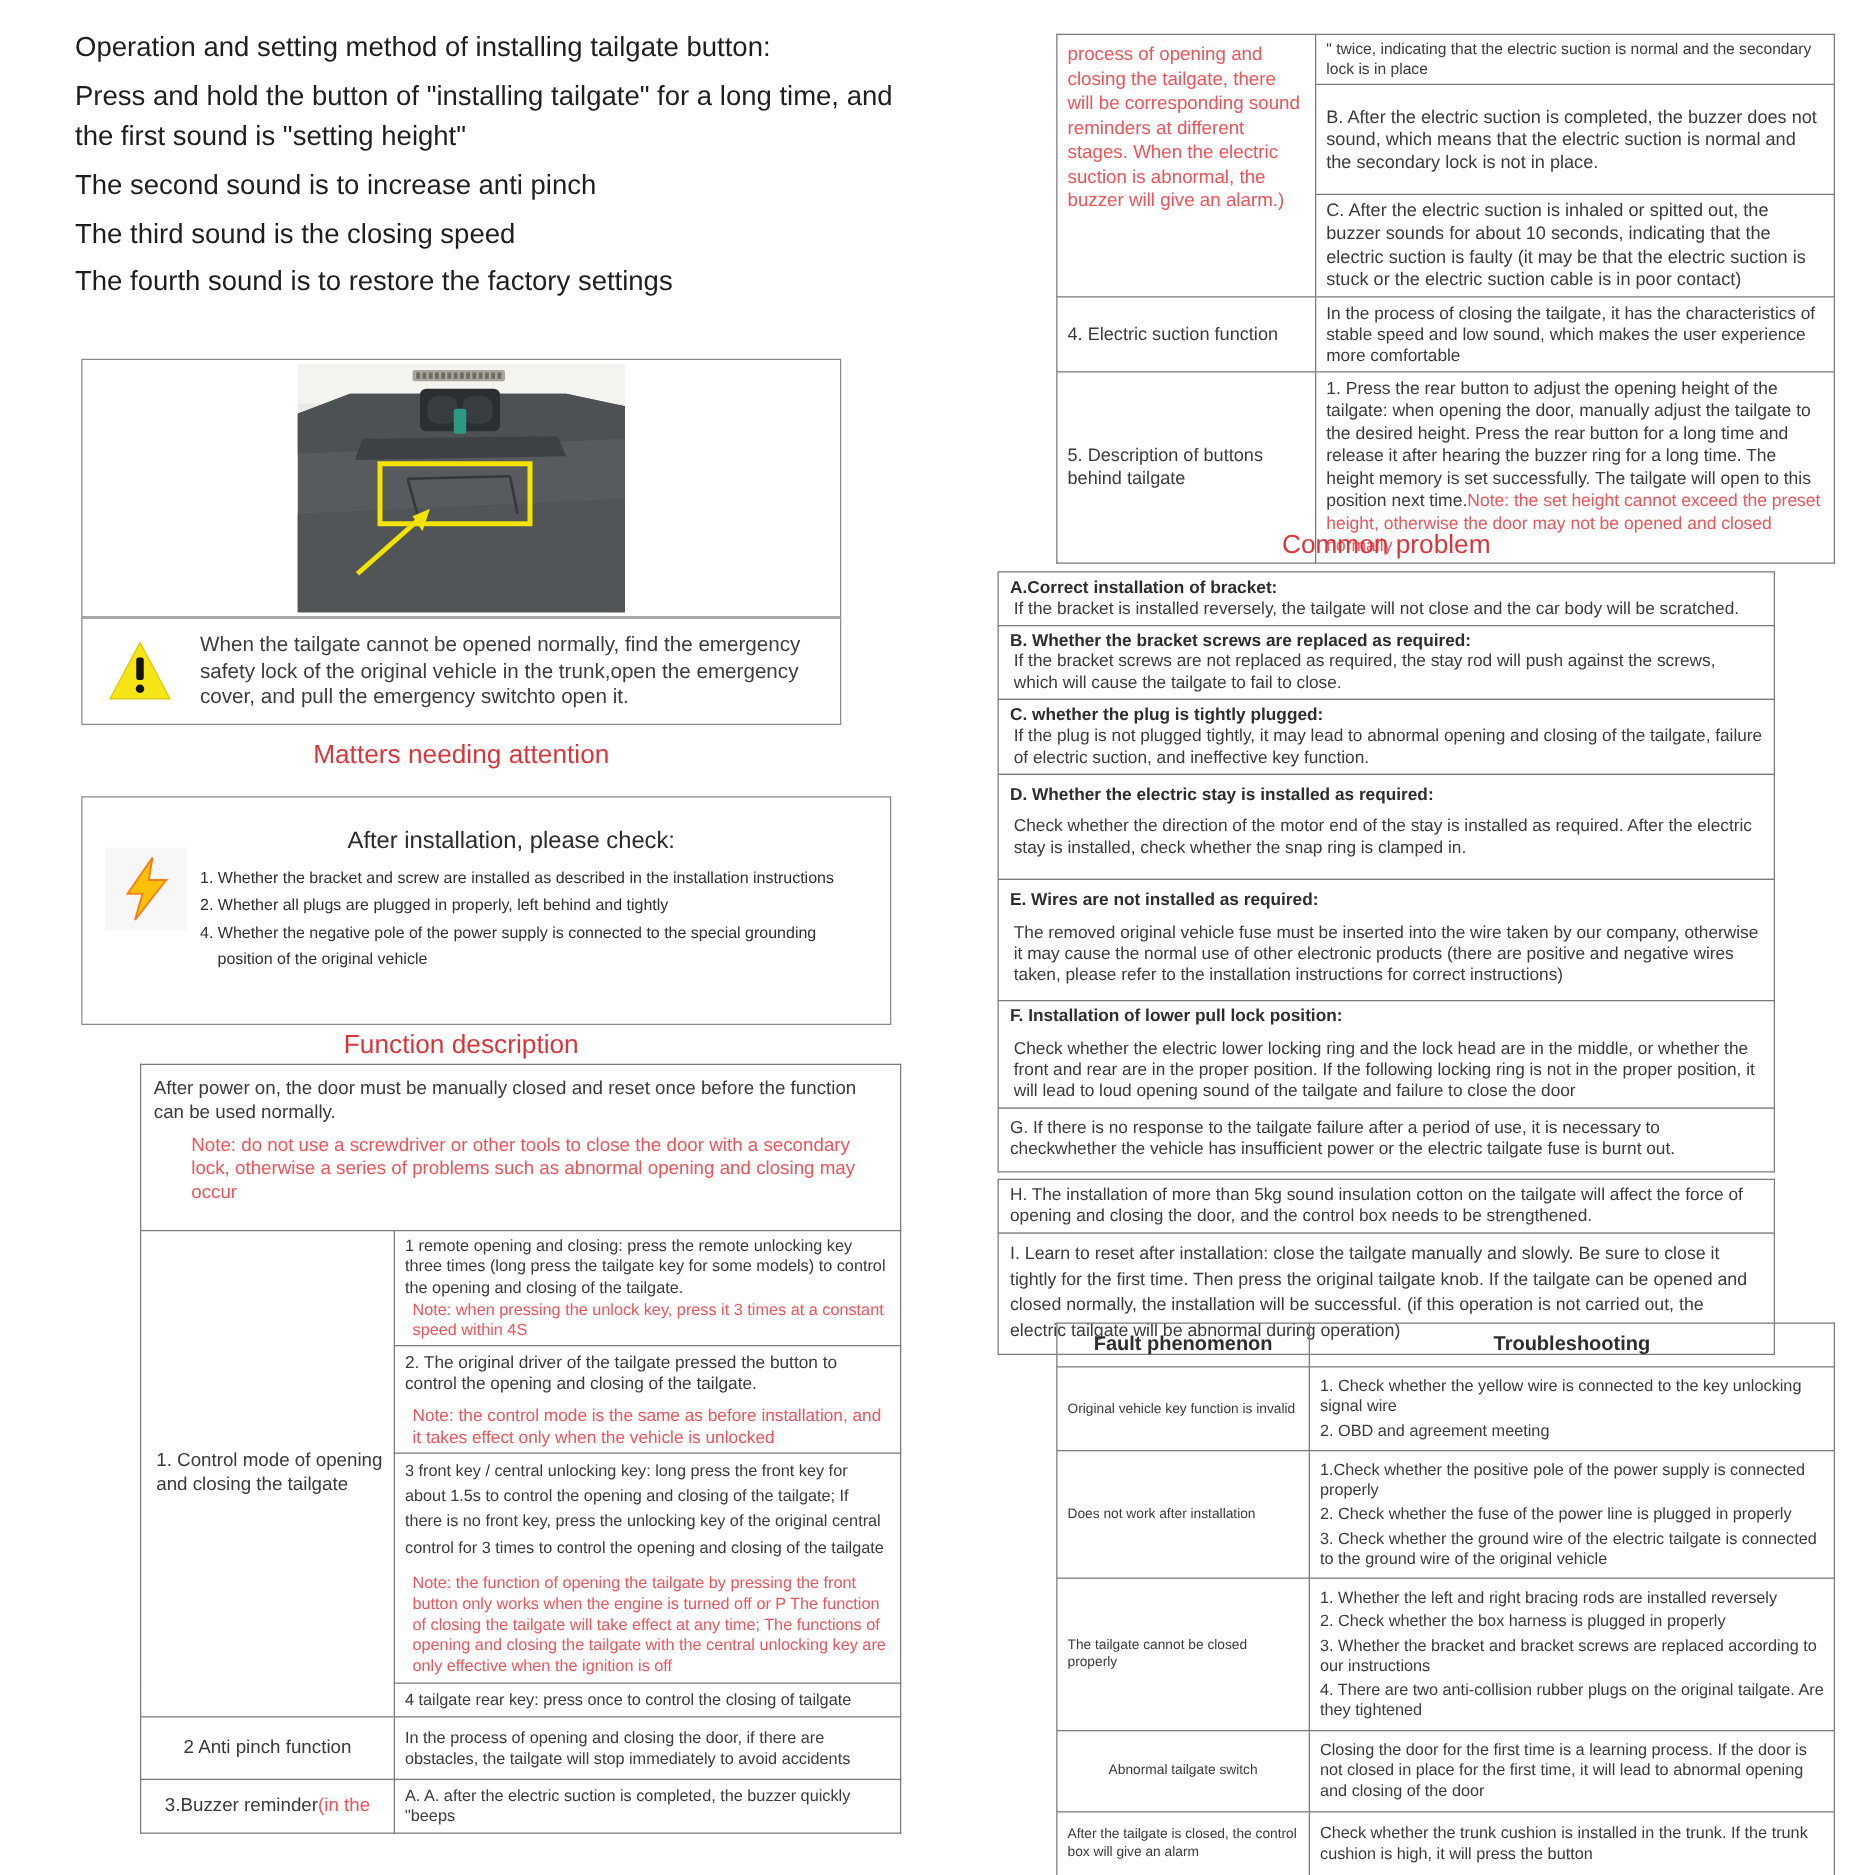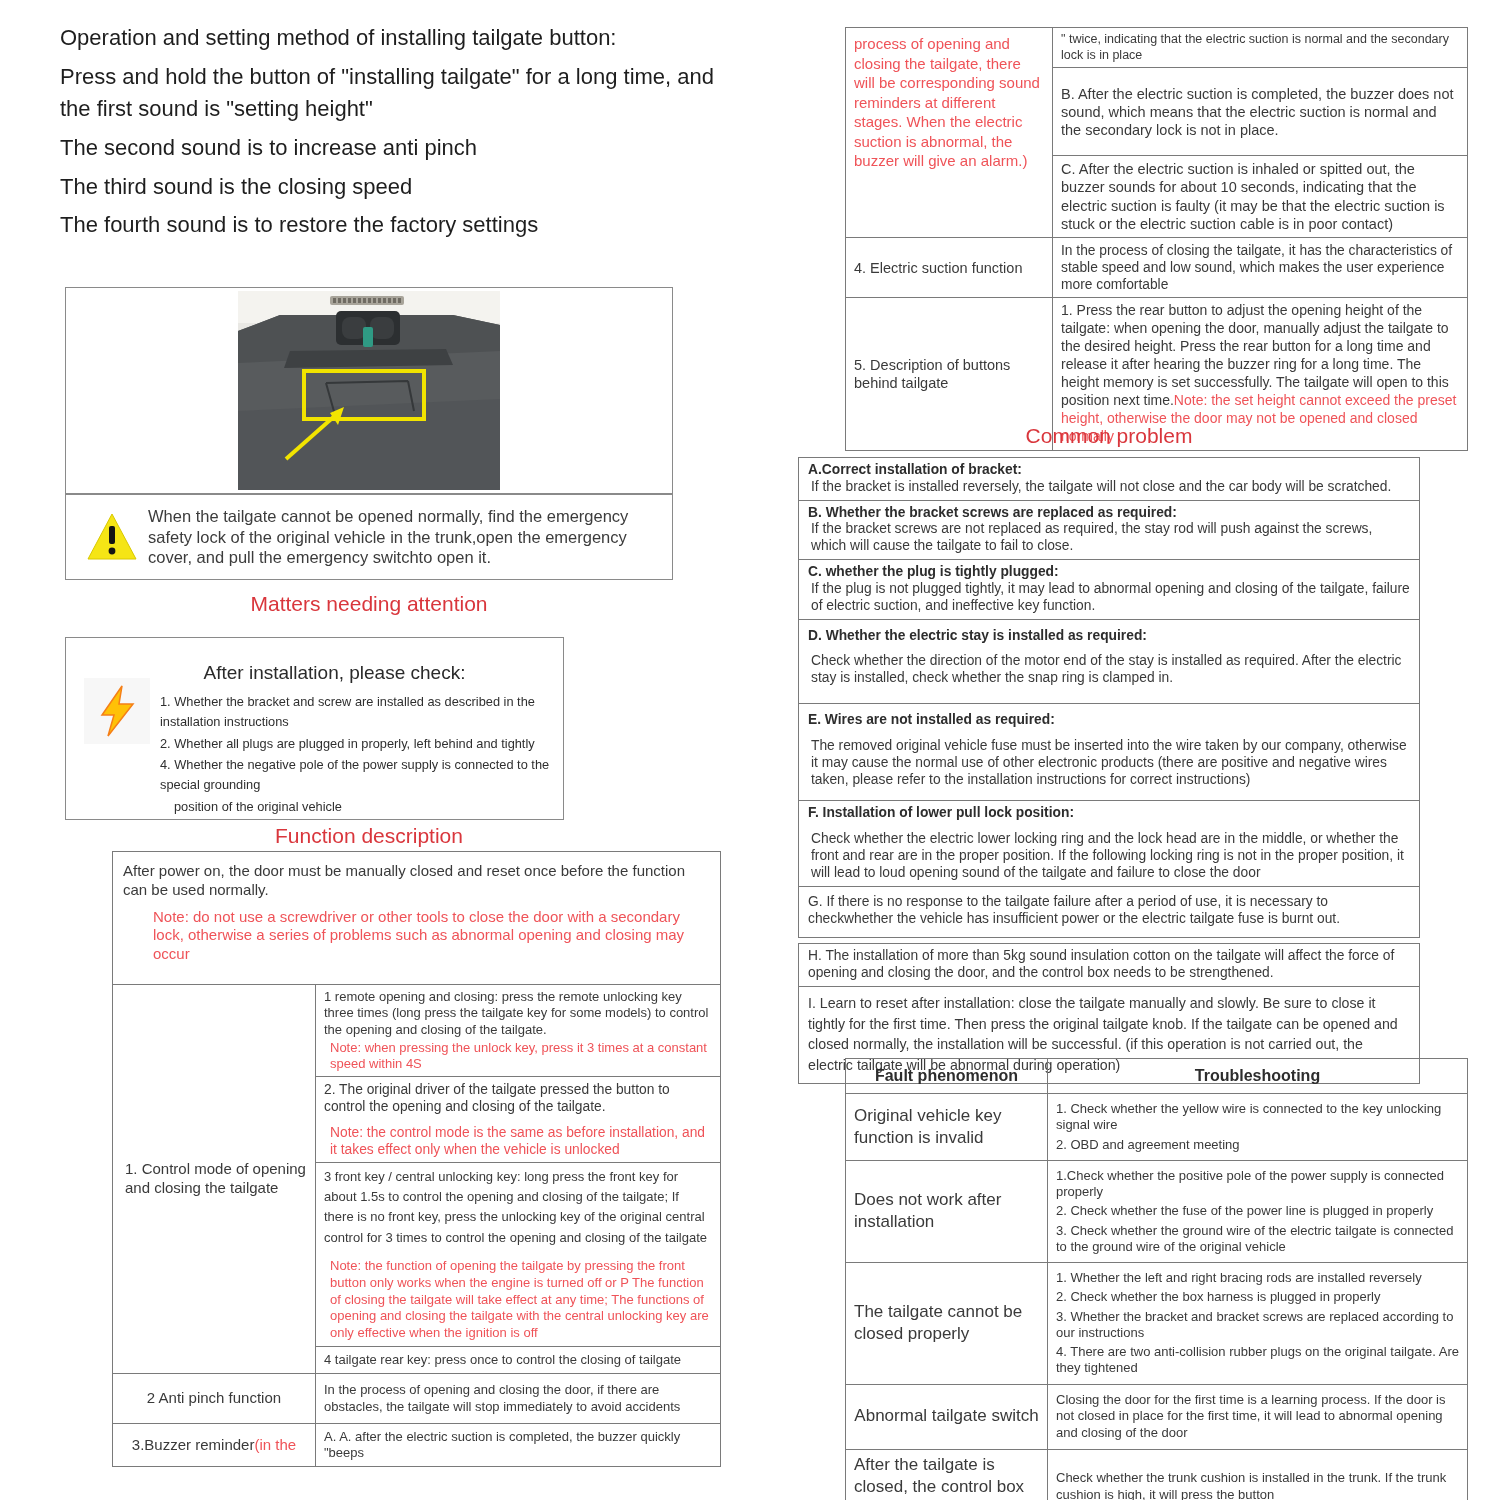--- a/index.html
+++ b/index.html
@@ -7,29 +7,29 @@
   body { width:1500px; height:1500px; position:relative; font-family:"Liberation Sans", sans-serif; color:#3a3a3a; }
   #page { position:relative; width:1500px; height:1500px; background:#fff; overflow:hidden; }
   .abs { position:absolute; }
 
   
   .intro { left:60px; top:22px; width:660px; font-size:22px; color:#1e1e1e; line-height:1.45; }
   .intro p { margin-bottom:7px; }
 
   .photo-box { left:65px; top:287px; width:608px; height:207px; border:1px solid #8a8a8a; display:flex; align-items:center; justify-content:center; }
 
-  .warn-box { left:65px; top:494px; width:608px; height:86px; border:1px solid #8a8a8a; display:flex; align-items:center; padding:4px 10px 4px 20px; gap:10px; }
+  .warn-box { left:65px; top:494px; width:608px; height:86px; border:1px solid #8a8a8a; display:flex; align-items:center; padding:4px 10px 4px 20px; gap:22px; }
   .warn-text { font-size:16.5px; line-height:1.25; color:#3c3c3c; }
 
   .red-heading { color:#d9363c; font-size:21px; text-align:center; font-weight:400; }
   .h-attention { left:65px; top:592px; width:608px; }
   .h-function { left:65px; top:824px; width:608px; }
   .h-common { left:798px; top:424px; width:622px; }
 
-  .check-box { left:65px; top:637px; width:499px; height:183px; border:1px solid #8a8a8a; padding:10px 6px 6px 6px; position:absolute; }
+  .check-box { left:65px; top:637px; width:648px; height:183px; border:1px solid #8a8a8a; padding:10px 6px 6px 6px; position:absolute; }
   .bolt-wrap { position:absolute; left:18px; top:40px; width:66px; height:66px; background:#f7f7f7; display:flex; align-items:center; justify-content:center; }
   .check-title { font-size:19px; color:#2a2a2a; text-align:center; padding-left:40px; margin-top:14px; margin-bottom:8px; }
   .check-items { padding-left:88px; font-size:12.8px; color:#2f2f2f; line-height:1.55; }
   .check-items div { margin-bottom:2px; }
   .check-items .wrap2 { padding-left:0; width:560px; }
 
   table { border-collapse:collapse; table-layout:fixed;margin-left:47px; }
   td { border:1px solid #7a7a7a; vertical-align:middle; padding:4px 8px; font-size:13px; line-height:1.25; color:#3a3a3a; }
 
   .fn-table { left:65px; top:851px; width:608px; }
@@ -55,21 +55,21 @@
   .prob .b { color:#3a3a3a; padding-left:3px; }
   .prob-d .b, .prob-e .b, .prob-f .b { margin-top:9px; }
   .prob-d { padding-top:8px; padding-bottom:16px; }
   .prob-e { padding-top:8px; padding-bottom:12px; }
   .prob-g { padding-top:7px; padding-bottom:10px; }
   .prob-h { margin-top:5px; }
   .prob-i { font-size:14.2px; line-height:1.45; padding-top:6px; padding-bottom:8px; }
 
   .ft-table { left:798px; top:1058px; width:622px; }
   .ft-table th { border:1px solid #7a7a7a; font-size:16px; font-weight:700; color:#2d2d2d; padding:8px 0; }
-  .ft-fault { font-size:17px; text-align:left; padding-left:8px; line-height:1.3; }
+  .ft-fault { font-size:11px; text-align:left; padding-left:8px; line-height:1.3; }
   .ft-fault.center { text-align:center; }
   .ft-steps div { margin:3px 0; }
 </style>
 </head>
 <body>
 
 <div id="page">
 
   <div class="abs intro">
     <p>Operation and setting method of installing tailgate button:</p>

